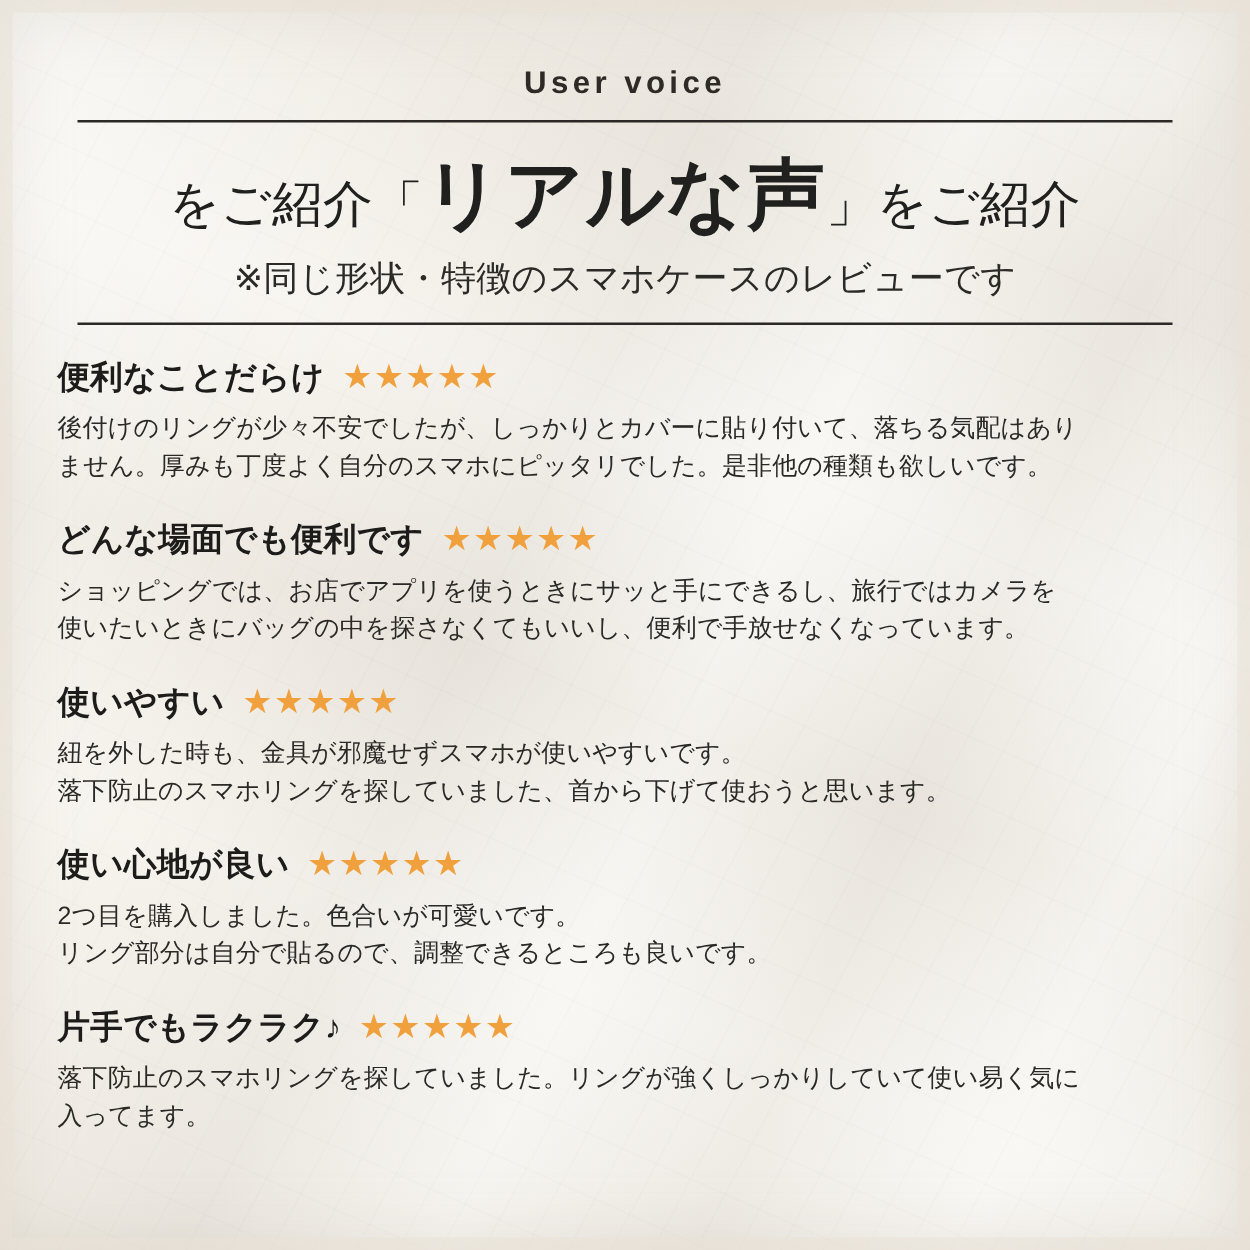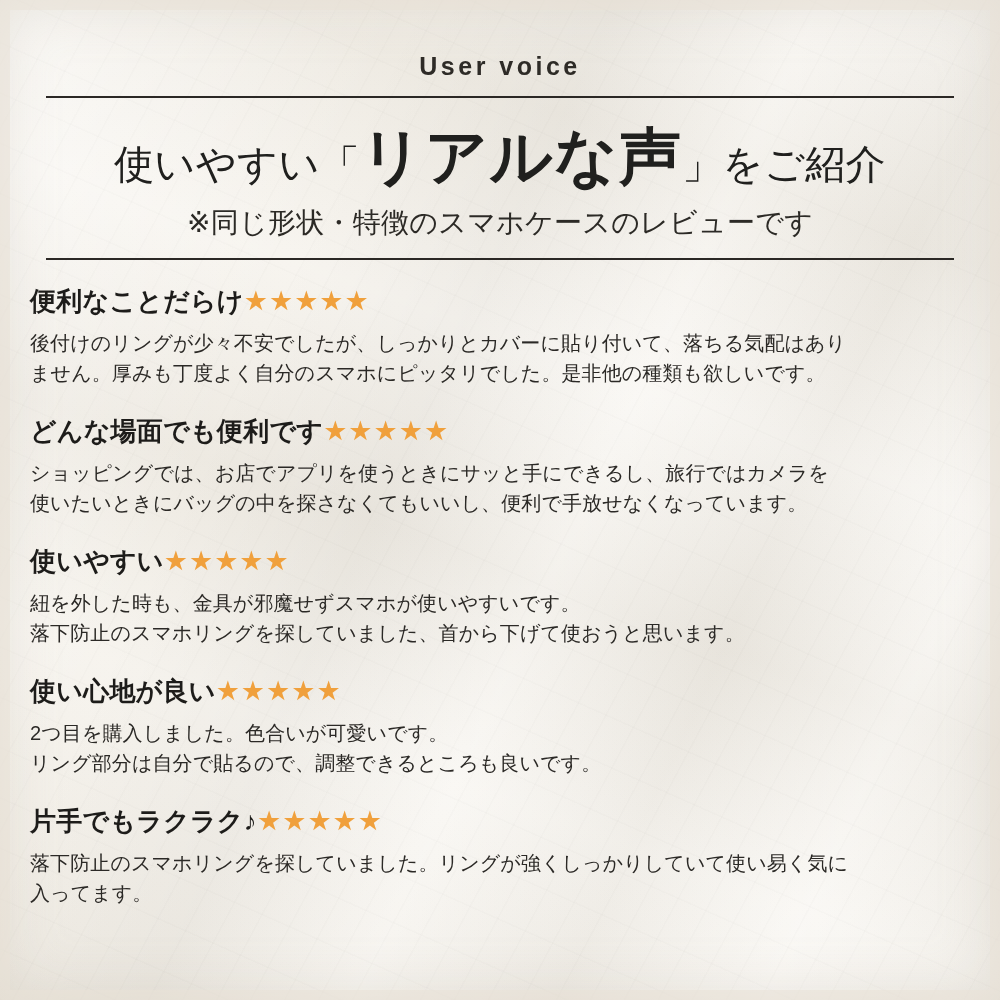--- a/index.html
+++ b/index.html
@@ -42,21 +42,21 @@
     inset: 0;
     pointer-events: none;
     box-shadow:
       inset 0 0 0 10px rgba(233,226,215,0.55),
       inset 0 0 60px rgba(180,168,150,0.28);
   }
 
   #content {
     position: relative;
     z-index: 3;
-    padding: 0 30px;
+    padding: 0 46px;
     box-sizing: border-box;
   }
 
   
   .header {
     padding-top: 52px;
     text-align: center;
   }
   .eyebrow {
     font-size: 25px;
@@ -99,20 +99,21 @@
   
   .reviews {
     margin-top: 24px;
   }
   .review {
     margin-bottom: 26px;
   }
   .review-head {
     display: flex;
     align-items: baseline;
+    gap: 14px;
   }
   .review-title {
     font-size: 26px;
     font-weight: 700;
     color: #1d1c1a;
     letter-spacing: 0.01em;
     white-space: nowrap;
   }
   .stars {
     color: #f0a03c;
@@ -136,21 +137,21 @@
 <div id="page">
   <div id="paper-texture"></div>
   <div id="edge-shade"></div>
 
   <div id="content">
 
     <div class="header">
       <div class="eyebrow">User voice</div>
       <div class="rule"></div>
       <div class="headline">
-        <span>使いやすい「</span><span class="strong">リアルな声</span><span>」をご紹介</span>
+        <span>をご紹介「</span><span class="strong">リアルな声</span><span>」をご紹介</span>
       </div>
       <div class="subnote">※同じ形状・特徴のスマホケースのレビューです</div>
       <div class="rule-bottom"></div>
     </div>
 
     <div class="reviews">
 
       <div class="review">
         <div class="review-head">
           <span class="review-title">便利なことだらけ</span>

